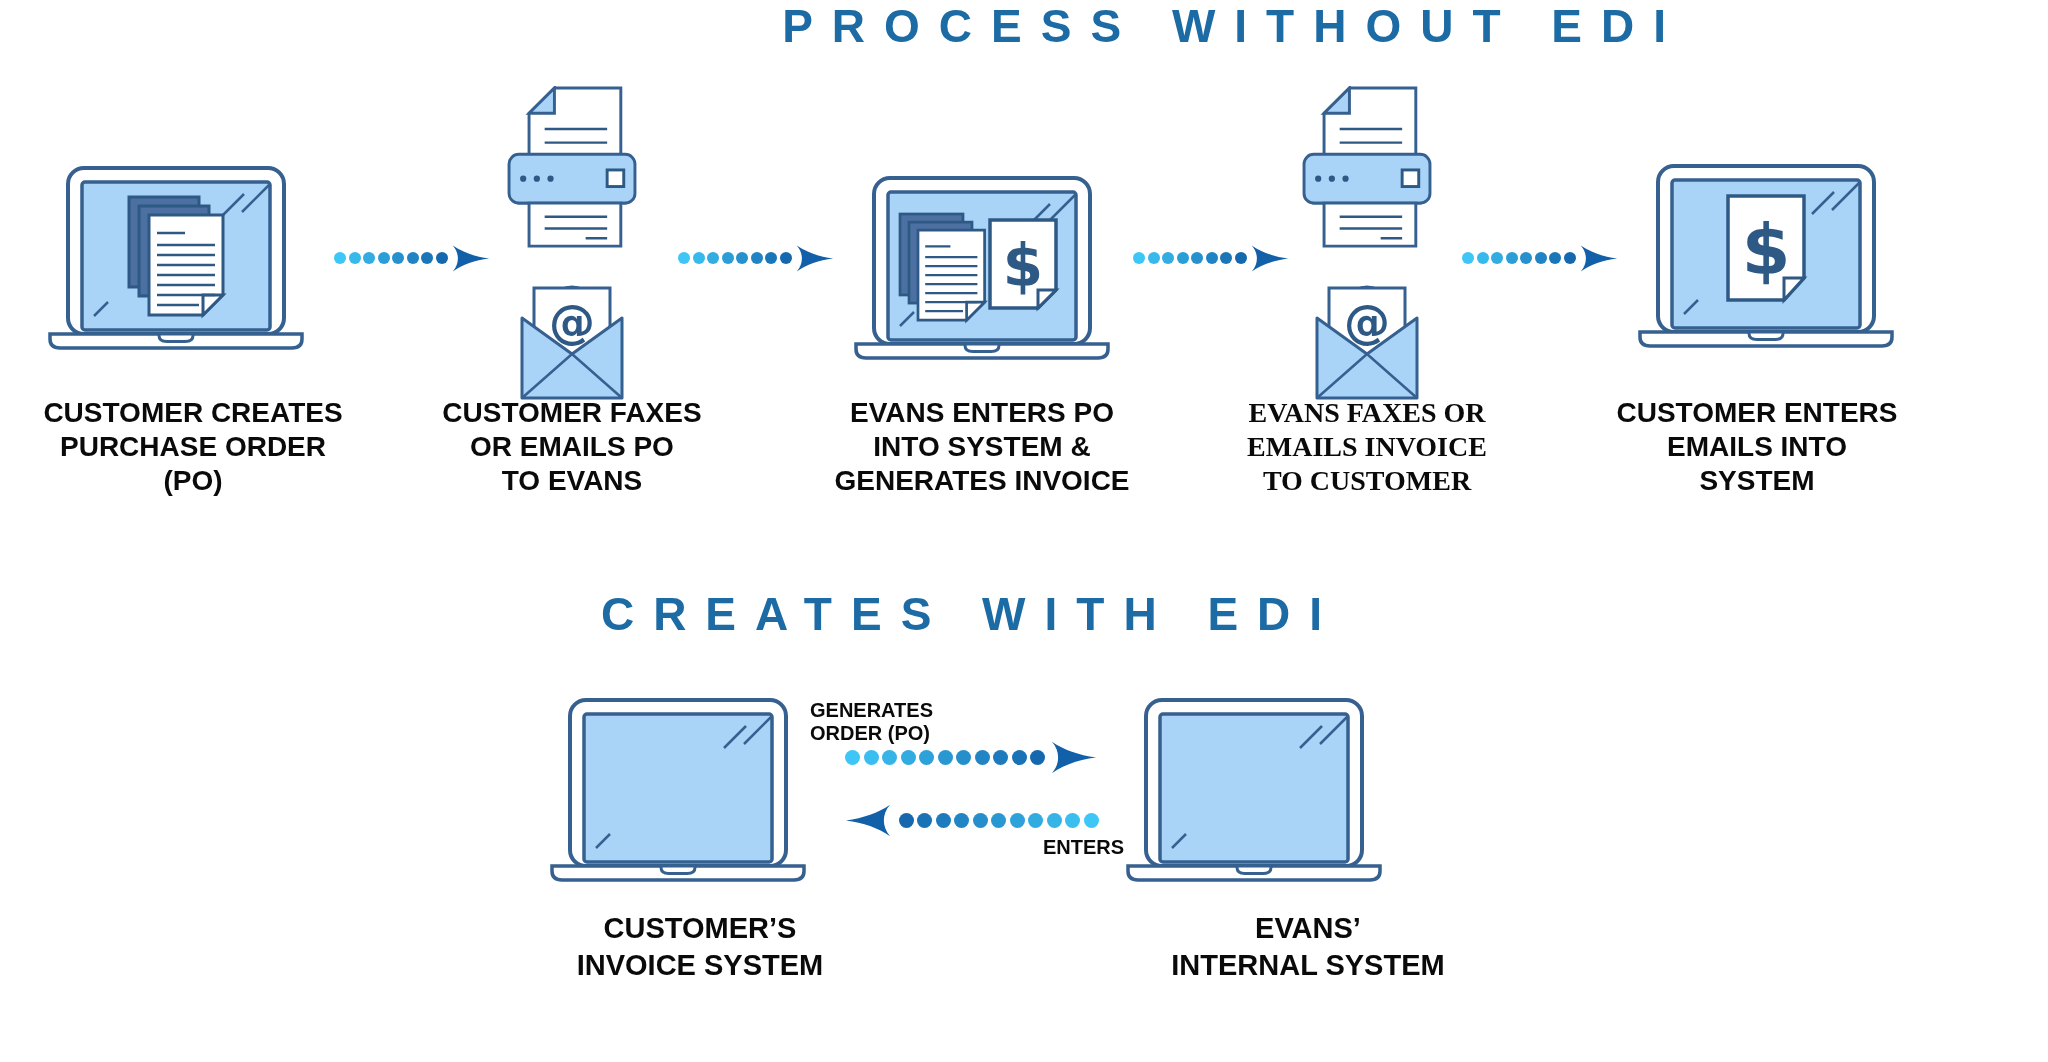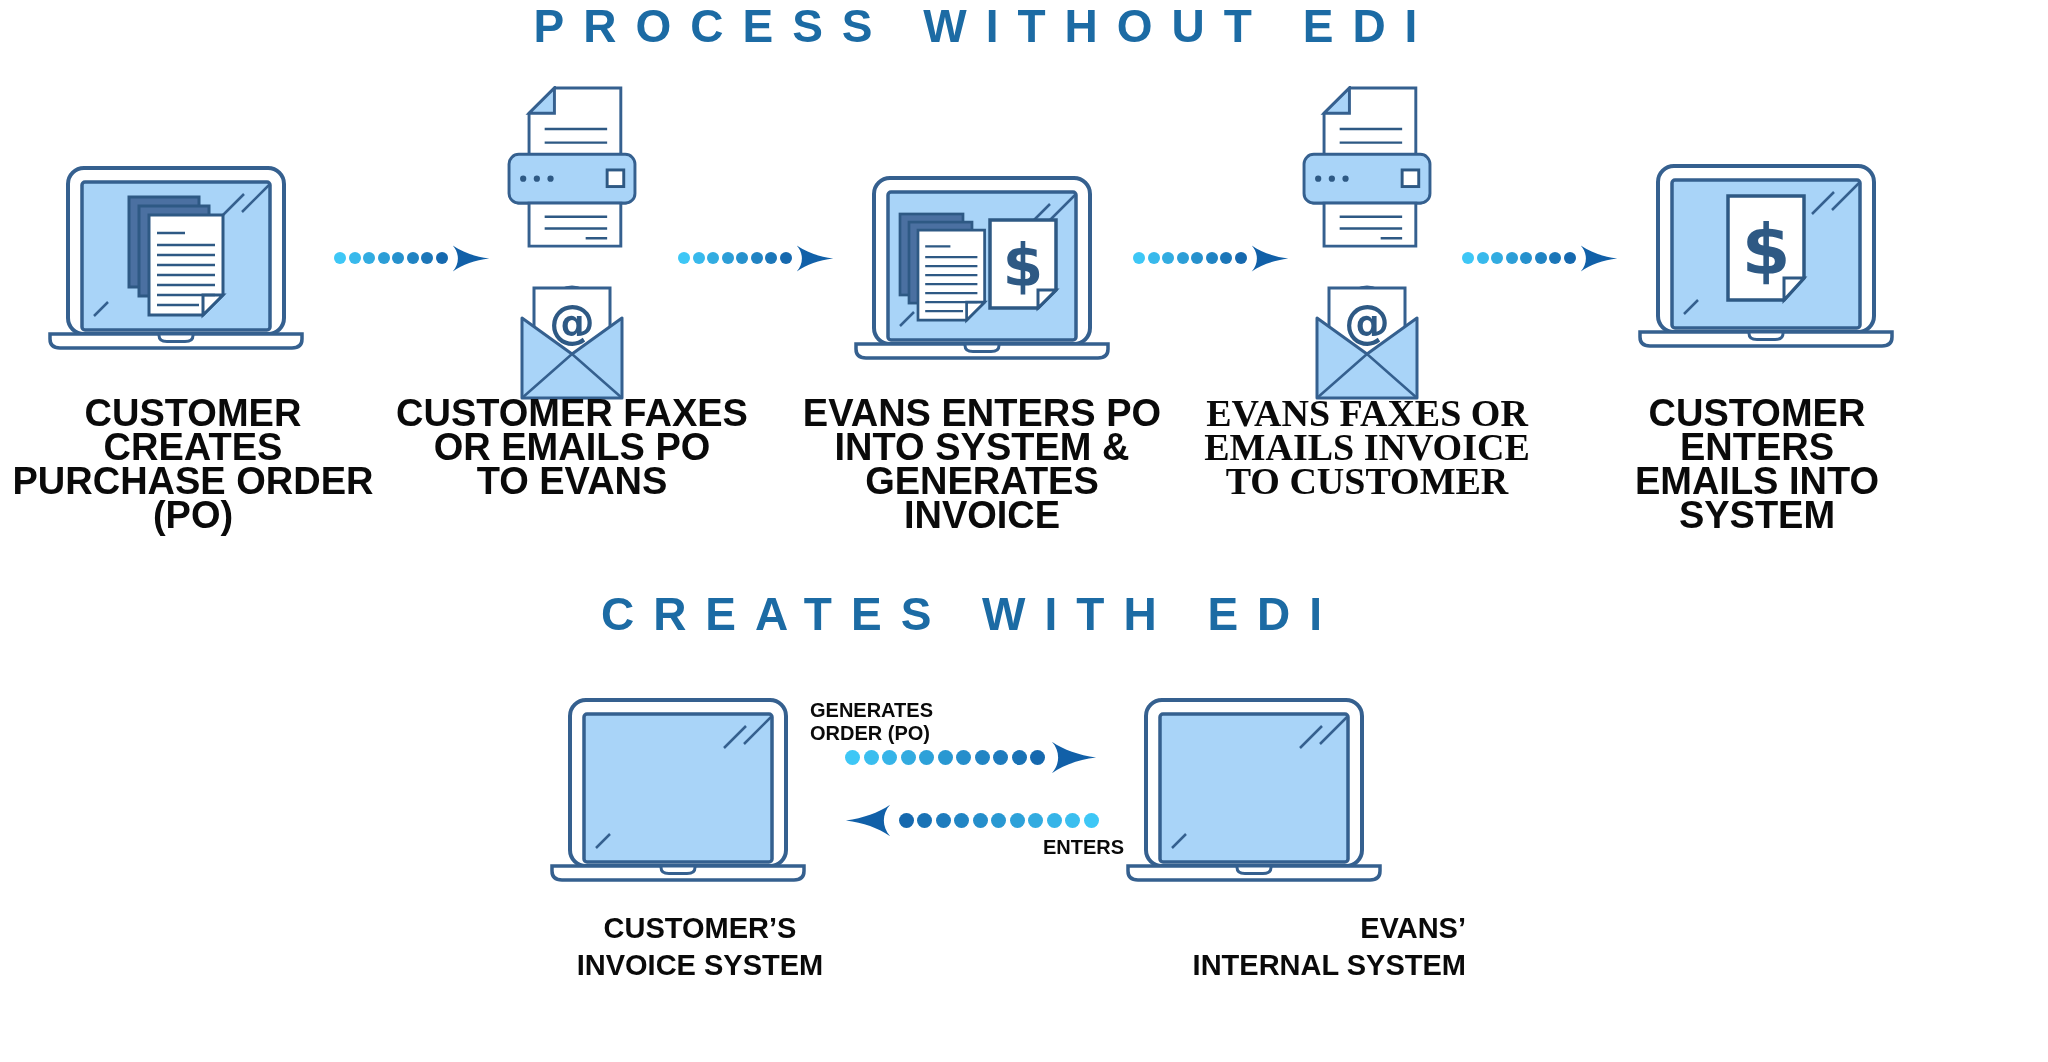--- a/index.html
+++ b/index.html
@@ -8,21 +8,21 @@
     font-family:"Liberation Sans","DejaVu Sans",sans-serif; overflow:hidden;
   }
   .abs{position:absolute;}
   .section-title{
     position:absolute; margin:0; text-align:center; white-space:nowrap;
     font-size:46px; font-weight:bold; letter-spacing:19px; line-height:52px;
     color:var(--title-blue);
   }
   .step-label{
     position:absolute; width:380px; text-align:center; white-space:pre-line;
-    font-size:38px; line-height:34px; font-weight:bold; color:var(--text-black);
+    font-size:28px; line-height:34px; font-weight:bold; color:var(--text-black);
   }
   .sys-label{
     position:absolute; width:420px; text-align:center; white-space:pre-line;
     font-size:29px; line-height:37px; font-weight:bold; color:var(--text-black);
   }
   .flow-label{
     position:absolute; white-space:pre-line; font-size:20px; line-height:23px;
     font-weight:bold; color:var(--text-black);
   }
   .dotted-arrow{position:absolute; display:flex; align-items:center;}
@@ -34,21 +34,21 @@
   .arrow-bottom .dot{width:15px; height:15px;}
   .arrow-bottom .head svg{width:46px; height:33px; display:block; margin-left:2px;}
   .dotted-arrow .head{display:flex;}
   svg{display:block;}
 </style>
 </head>
 <body>
 
 <div class="canvas">
 
-  <h1 class="section-title" style="left:285px; top:0px; width:1400px;">PROCESS WITHOUT EDI</h1>
+  <h1 class="section-title" style="left:285px; top:0px; width:1400px;text-align:right;">PROCESS WITHOUT EDI</h1>
 
   <div class="abs" style="left:48px; top:166px; width:256px; height:188px;">
     <svg viewBox="0 0 256 188" width="256" height="188">
       <rect x="20" y="2" width="216" height="166" rx="16" style="fill:#fff;stroke:var(--outline);stroke-width:4"></rect>
       <rect x="34" y="16" width="188" height="148" rx="3" style="fill:var(--light);stroke:var(--outline);stroke-width:3.5"></rect>
       <path d="M194,46 L222,18 M174,50 L196,28 M46,150 L60,136" style="stroke:var(--outline);stroke-width:2.5;fill:none"></path>
       <g transform="translate(81,31)">
         <rect x="0" y="0" width="70" height="90" style="fill:var(--mid);stroke:var(--navy);stroke-width:3"></rect>
         <rect x="10" y="9" width="70" height="90" style="fill:var(--mid);stroke:var(--navy);stroke-width:3"></rect>
         <path d="M20,18 H94 V98 L74,118 H20 Z" style="fill:#fff;stroke:var(--navy);stroke-width:3"></path>
@@ -277,16 +277,16 @@
       <span class="dot" style="background: rgb(45, 161, 217);"></span>
       <span class="dot" style="background: rgb(50, 171, 224);"></span>
       <span class="dot" style="background: rgb(54, 180, 232);"></span>
       <span class="dot" style="background: rgb(58, 190, 239);"></span>
       <span class="dot" style="background: rgb(62, 199, 246);"></span>
     </div>
   <div class="flow-label" style="left:1043px; top:836px; text-align:left;">ENTERS</div>
 
   <div class="sys-label" style="left:490px; top:910px;">CUSTOMER’S
 INVOICE SYSTEM</div>
-  <div class="sys-label" style="left:1046px; top:910px;text-align:right;">EVANS’
+  <div class="sys-label" style="left:1098px; top:910px;">EVANS’
 INTERNAL SYSTEM</div>
 
 </div>
 
 </body></html>

